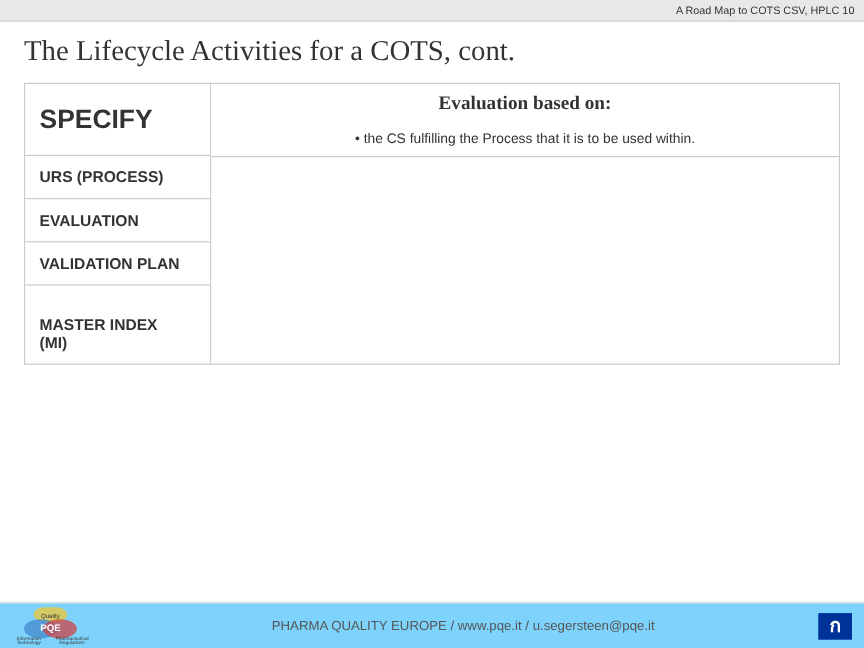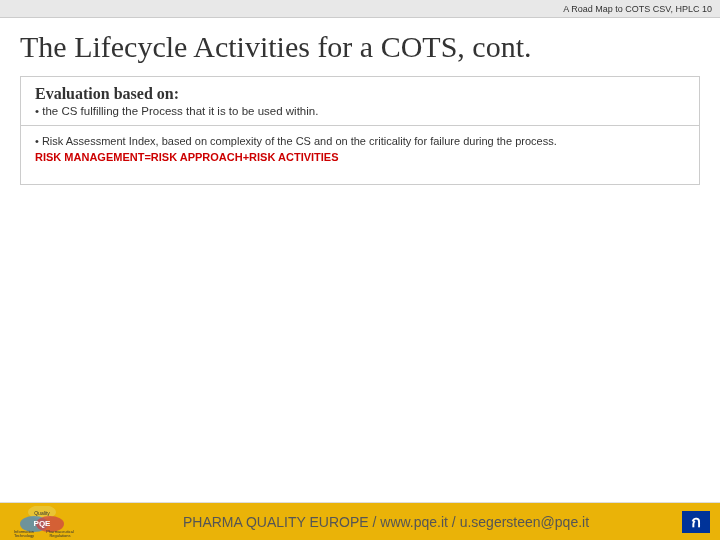--- a/index.html
+++ b/index.html
@@ -30,21 +30,21 @@
       color: #333;
     }
 
     
     .main-content {
       padding: 12px 20px 8px 20px;
     }
 
     
     .page-title {
-      font-size: 30px;
+      font-size: 24px;
       font-weight: normal;
       color: #333;
       margin-bottom: 12px;
       font-family: Georgia, serif;
     }
 
     
     .content-grid {
       display: flex;
       gap: 0;
@@ -78,39 +78,40 @@
     }
 
     .left-sidebar-item.no-border {
       border-bottom: none;
     }
 
     
     .right-content {
       flex: 1;
       padding: 0;
+      text-align: center;
     }
 
     .eval-header {
       background: #fff;
       border-bottom: 1px solid #ccc;
       padding: 8px 14px;
     }
 
     .eval-title {
       font-size: 16px;
       font-weight: bold;
       color: #333;
       font-family: Georgia, serif;
     }
 
     .eval-subtitle {
       font-size: 11.5px;
       color: #333;
-      margin-top: 2px;
+      margin-top: 14px;
     }
 
     .eval-body {
       padding: 8px 14px;
     }
 
     .eval-bullet {
       font-size: 11px;
       color: #333;
       margin-bottom: 10px;
@@ -126,32 +127,32 @@
     .footer {
       position: absolute;
       bottom: 0;
       left: 0;
       right: 0;
       height: 38px;
       display: flex;
       align-items: center;
       padding: 0 10px;
       border-top: 1px solid #ddd;
-      background: #eab308;
+      background: #7dd3fc;
     }
 
     .footer-logo {
       width: 70px;
       height: 32px;
       position: relative;
       margin-right: 10px;
     }
 
     .footer-text {
-      font-size: 14px;
+      font-size: 11px;
       color: #555;
       flex: 1;
       text-align: center;
     }
 
     .footer-icon {
       width: 28px;
       height: 22px;
       background: #003399;
       display: flex;
@@ -164,31 +165,45 @@
 
 <div class="top-bar">
   <span class="top-bar-text">A Road Map to COTS CSV, HPLC  10</span>
 </div>
 
 <div class="main-content">
   <h1 class="page-title">The Lifecycle Activities for a COTS, cont.</h1>
 
   <div class="content-grid">
 
+    <div class="left-sidebar">
+      <div class="left-sidebar-item specify">
+        <span>SPECIFY</span>
+      </div>
+      <div class="left-sidebar-item">
+        <span>URS (PROCESS)</span>
+      </div>
+      <div class="left-sidebar-item">
+        <span>EVALUATION</span>
+      </div>
+      <div class="left-sidebar-item">
+        <span>VALIDATION PLAN</span>
+      </div>
+      <div class="left-sidebar-item no-border" style="white-space: pre-line;">
+        <span>MASTER INDEX
+(MI)</span>
+      </div>
+    </div>
 
     <div class="right-content">
       <div class="eval-header">
         <div class="eval-title">Evaluation based on:</div>
         <div class="eval-subtitle">• the CS fulfilling the Process that it is to be used within.</div>
       </div>
       <div class="eval-body">
-        <div class="eval-bullet">
-          • Risk Assessment Index, based on complexity of the CS and on the criticality for failure during the process.<br>
-          <span class="red-bold">RISK MANAGEMENT=RISK APPROACH+RISK ACTIVITIES</span>
-        </div>
       </div>
     </div>
   </div>
 </div>
 
 <div class="footer">
 
   <div class="footer-logo">
     <svg width="65" height="32" viewBox="0 0 65 32">
 

